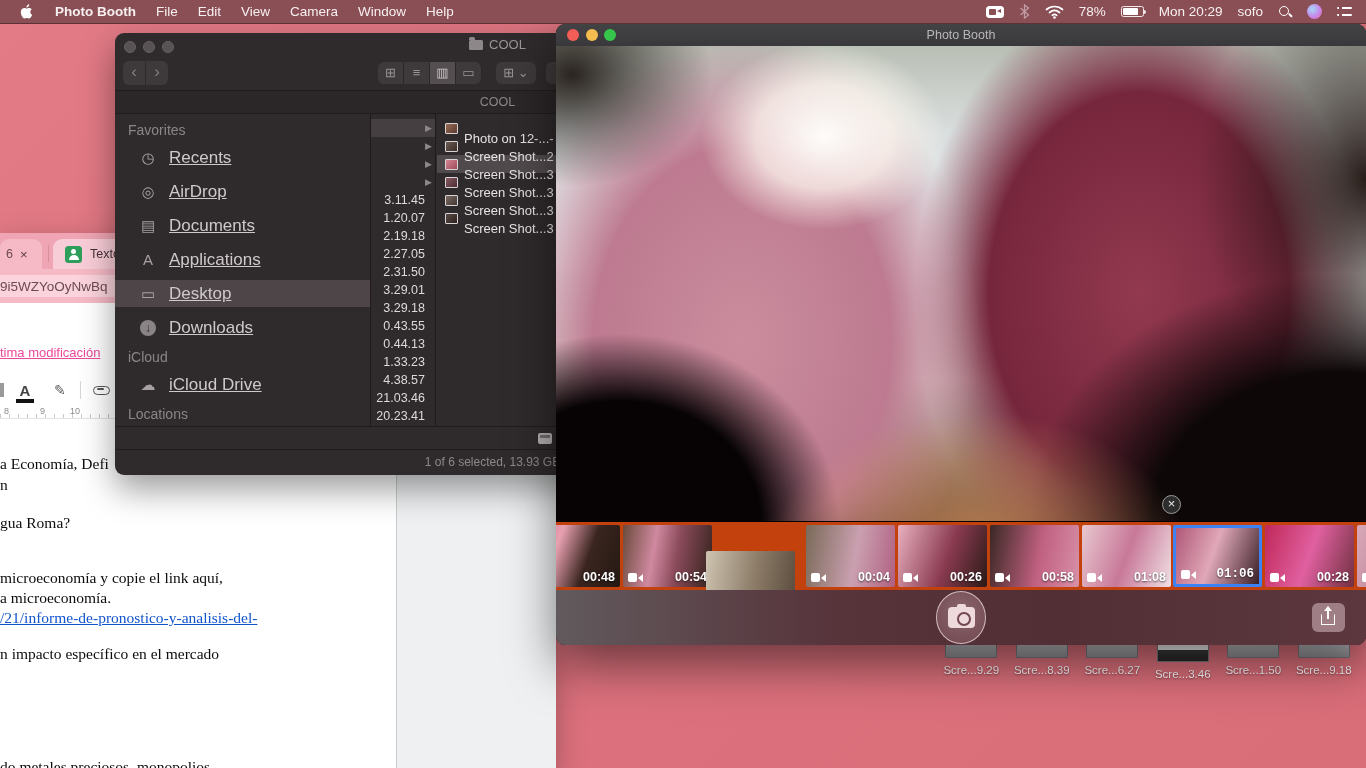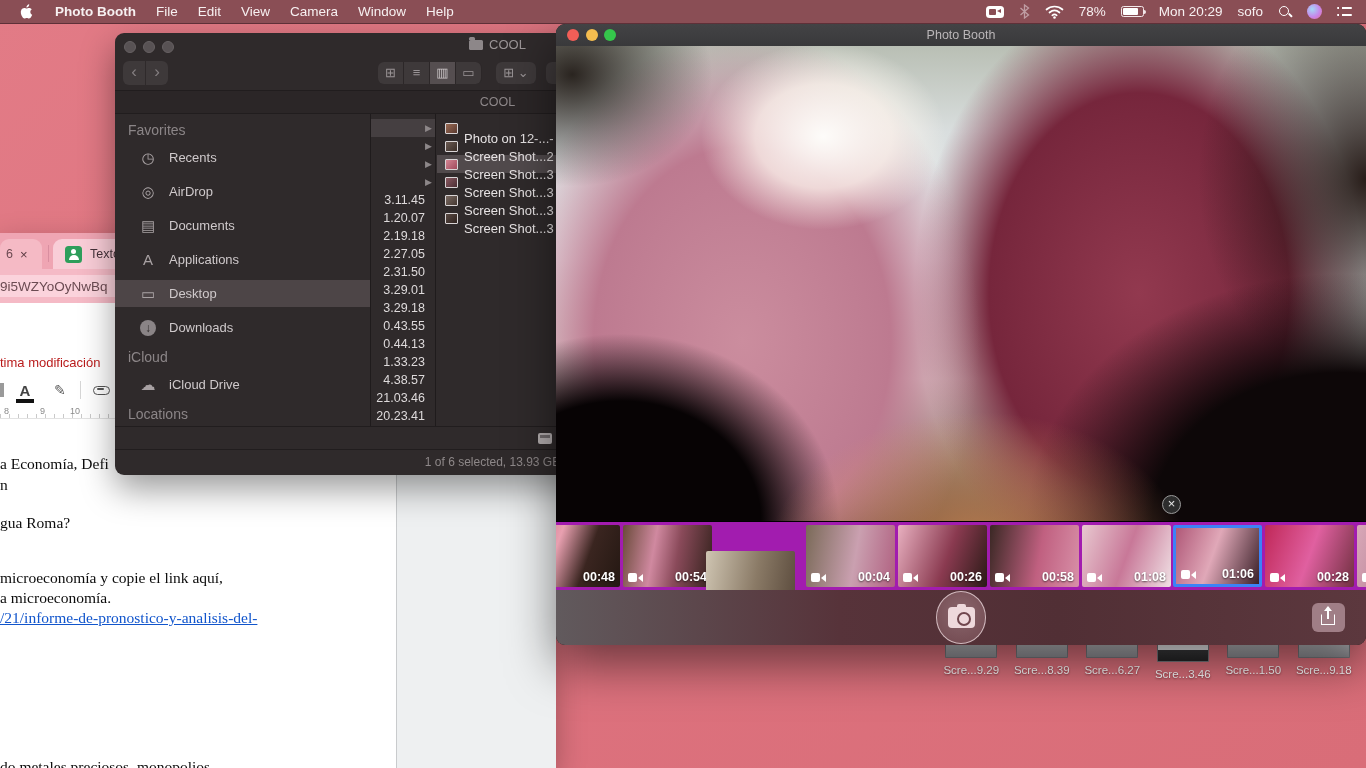--- a/index.html
+++ b/index.html
@@ -44,21 +44,21 @@
   .tab-frag { position:absolute; left:0; top:6px; width:42px; height:30px; background:#f5bac5; border-radius:9px 9px 0 0; display:flex; align-items:center; gap:7px; padding-left:6px; color:#6d4a52; font-size:12.5px; }
   .tab-frag .x { font-size:13px; color:#5d3b43; }
   .tab-divider { position:absolute; left:48px; top:12px; width:1px; height:17px; background:#d98ea0; }
   .tab-active { position:absolute; left:53px; top:6px; width:290px; height:30px; background:#f9cdd7; border-radius:9px 9px 0 0; display:flex; align-items:center; gap:8px; padding-left:12px; color:#46323a; font-size:12.5px; }
   .cls-icon { width:17px; height:17px; background:#2e9e5b; border-radius:3.5px; position:relative; }
   .cls-icon:before { content:""; position:absolute; left:6px; top:3.5px; width:5px; height:5px; border-radius:50%; background:#fff; }
   .cls-icon:after { content:""; position:absolute; left:3.5px; top:9px; width:10px; height:5px; border-radius:5px 5px 0 0; background:#fff; }
   .urlbar { position:absolute; left:0; top:36px; width:100%; height:34px; background:#f5bac6; }
   .urlfield { position:absolute; left:0; top:6px; width:342px; height:22px; background:#fbd3dc; border-radius:0 11px 11px 0; display:flex; align-items:center; color:#6b4b52; font-size:13.5px; }
   .docs-ui { position:absolute; left:0; top:70px; width:100%; height:116px; background:#fff; }
-  .lastmod { position:absolute; left:0; top:52px; color:#b91c1c; font-size:13px; }
+  .lastmod { position:absolute; left:0; top:42px; color:#ec4899; font-size:13px; text-decoration:underline; }
   .dtoolbar { position:absolute; left:0; top:72px; width:100%; height:30px; display:flex; align-items:center; }
   .tool-frag { width:4px; height:14px; background:#9a9a9a; margin-right:10px; }
   .tool-A { position:relative; font-size:15px; color:#444; width:22px; text-align:center; font-weight:bold; }
   .tool-A:after { content:""; position:absolute; left:2px; bottom:-4px; width:18px; height:3.5px; background:#111; }
   .tool-brush { font-size:14px; color:#555; margin-left:18px; transform:rotate(0deg); }
   .tool-sep { width:1px; height:18px; background:#d6d6d6; margin:0 12px 0 14px; }
   .tool-link { width:17px; height:9px; border:1.8px solid #555; border-radius:5px; position:relative; }
   .tool-link:before { content:""; position:absolute; left:3px; top:1.7px; width:7px; height:2px; background:#555; border-radius:1px; }
   .ruler { position:absolute; left:0; top:102px; width:100%; height:14px; background:#fff; border-bottom:1px solid #e2e2e2;
     background-image:repeating-linear-gradient(90deg, #c9c9c9 0 1px, rgba(0,0,0,0) 1px 9px);
@@ -89,21 +89,21 @@
   .seg i:last-child { border-radius:0 6px 6px 0; }
   .seg i.on { background:#554e50; color:#c9c3c5; }
   .seg-views { left:263px; } .seg-views i { border-right:1px solid #2c2728; }
   .seg-group { left:381px; }
   .seg-extra { left:431px; }
   .f-header { position:absolute; left:0; top:57px; width:100%; height:24px; background:#2b2627; border-top:1px solid #211d1e; border-bottom:1px solid #211d1e; text-align:center; line-height:22px; color:#8d8789; font-size:12.5px; }
   .f-sidebar { position:absolute; left:0; top:81px; width:255px; height:312px; overflow:hidden; }
   .sb-label { margin:8px 0 6px 13px; font-size:14px; color:#8b8587; }
   .sb-row { height:27px; margin-bottom:7px; display:flex; align-items:center; padding-left:22px; gap:10px; }
   .sb-row .glyph { width:22px; text-align:center; font-size:15px; color:#a8a1a3; font-style:normal; }
-  .sb-row .lbl { font-size:13px; color:#cfc9cb; }
+  .sb-row .lbl { font-size:17px; color:#cfc9cb;text-decoration:underline; }
   .sb-fav .sb-row:nth-of-type(5) { background:#4d4547; }
   .sb-fav .sb-row:nth-of-type(6) .glyph { background:#8a8486; color:#2f2a2b; border-radius:50%; width:16px; height:16px; line-height:16px; font-size:12px; margin:0 3px; }
   .f-col1 { position:absolute; left:255px; top:81px; width:66px; height:312px; border-left:1px solid #1f1b1c; border-right:1px solid #1f1b1c; padding-top:5px; overflow:hidden; }
   .c1row { height:18px; position:relative; }
   .c1row .arr { position:absolute; right:3px; top:4px; font-size:9px; color:#8d8789; }
   .c1rows-folders .c1row:nth-of-type(1) { background:#453f41; }
   .c1row .t { display:block; text-align:right; padding-right:10px; font-size:12.5px; color:#dedadb; line-height:18px; overflow:hidden; white-space:nowrap; }
   .f-col2 { position:absolute; left:322px; top:81px; width:443px; height:312px; padding-top:5px; overflow:hidden; }
   .c2row { height:18px; display:flex; align-items:center; gap:6px; padding-left:8px; }
   .c2row:nth-of-type(3) { background:#514a4c; }
@@ -134,30 +134,30 @@
     background:
       radial-gradient(170px 130px at 33% 19%, rgba(255,255,252,.97) 0%, rgba(255,248,240,.75) 40%, rgba(255,248,240,0) 72%),
       radial-gradient(300px 210px at 52% 108%, rgba(222,150,96,.9) 0%, rgba(222,150,96,0) 70%),
       radial-gradient(280px 240px at 8% 100%, #070304 0%, #070304 50%, rgba(7,3,4,0) 78%),
       radial-gradient(420px 330px at 97% 100%, #0d0708 0%, #0d0708 45%, rgba(13,7,8,0) 75%),
       radial-gradient(240px 300px at 100% 28%, rgba(30,18,14,.95) 0%, rgba(30,18,14,0) 70%),
       radial-gradient(200px 160px at 2% 6%, rgba(25,18,14,.9), rgba(25,18,14,0) 70%),
       radial-gradient(330px 430px at 23% 62%, #cb8d9e 0%, #bd7a90 45%, rgba(176,105,125,0) 72%),
       radial-gradient(300px 400px at 72% 52%, #92394f 0%, #76263c 50%, rgba(110,35,55,0) 75%),
       linear-gradient(180deg, #b9bfb4 0%, #d9dede 18%, #edeff1 45%, #e4e0da 70%, #8a7668 88%, #3c2e26 100%); }
-  .pb-strip { position:absolute; left:0; top:497px; width:100%; height:69px; background:#a21caf; border-top:1px solid #000; }
+  .pb-strip { position:absolute; left:0; top:497px; width:100%; height:69px; background:#c2410c; border-top:1px solid #000; }
   .thumb { position:absolute; top:3px; width:89px; height:62px; border-radius:2px; }
   .thumb:nth-of-type(1){ left:-25px; background:linear-gradient(110deg,#d06a8a 0%,#e8a0b0 30%,#3a2520 62%,#241812 100%);}
   .thumb:nth-of-type(2){ left:67px;  background:linear-gradient(100deg,#6a4a3a 0%,#d089a0 35%,#8a4a5a 60%,#33221c 100%);}
   .thumb:nth-of-type(3){ left:150px; background:linear-gradient(100deg,#cfc5b2 0%,#8a7a66 55%,#5a4a3c 100%);margin-top:26px;}
   .thumb:nth-of-type(4){ left:250px; background:linear-gradient(100deg,#7a6a58 0%,#caa0b0 55%,#b06080 100%);}
   .thumb:nth-of-type(5){ left:342px; background:linear-gradient(110deg,#e8b0c0 0%,#8a3a50 55%,#2a1a16 100%);}
   .thumb:nth-of-type(6){ left:434px; background:linear-gradient(100deg,#3a2824 0%,#c06080 55%,#d890a8 100%);}
   .thumb:nth-of-type(7){ left:526px; background:linear-gradient(110deg,#e8c8d0 0%,#c87898 50%,#f0e0e4 100%);}
-  .thumb:nth-of-type(8){ left:617px; background:linear-gradient(110deg,#b05878 0%,#e0a8b8 45%,#3a2028 100%); border:3px solid #3c82f7; }
+  .thumb:nth-of-type(8){ left:617px; background:linear-gradient(110deg,#b05878 0%,#e0a8b8 45%,#3a2028 100%); border:3px solid #3c82f7;font-family:Liberation Mono, monospace; }
   .thumb:nth-of-type(9){ left:709px; background:linear-gradient(110deg,#c02858 0%,#e060a0 50%,#703040 100%);}
   .thumb:nth-of-type(10){ left:801px; background:linear-gradient(110deg,#d8a8b8 0%,#a06078 100%);}
   .thumb .dur { position:absolute; right:5px; bottom:3px; color:#fff; font-size:12.5px; font-weight:bold; text-shadow:0 1px 2px rgba(0,0,0,.6); }
   .camb { position:absolute; left:5px; bottom:5px; width:16px; height:9px; }
   .camb:before { content:""; position:absolute; left:0; top:0; width:9px; height:9px; background:#fff; border-radius:2px; }
   .camb:after { content:""; position:absolute; left:10px; top:0.5px; border-top:4px solid transparent; border-bottom:4px solid transparent; border-right:5.5px solid #fff; }
   .pb-close { position:absolute; left:606px; top:471px; width:19px; height:19px; border-radius:50%; background:#2d2d2d; border:1.5px solid #9a9a9a; color:#e8e8e8; font-size:13px; line-height:16px; text-align:center; z-index:5; }
   .pb-bottom { position:absolute; left:0; top:566px; width:100%; height:55px;
     background:linear-gradient(90deg,#615a5d 0%,#57333a 35%,#512f35 62%,#5c383e 100%); }
   .pb-capture { position:absolute; left:380px; top:1px; width:50px; height:53px; border-radius:50%; border:1.5px solid rgba(240,222,225,.75);
@@ -261,20 +261,21 @@
       <span style="left:70px">10</span>
     </div>
   </div>
   <div class="page"></div>
   <div class="dline" style="top:222px">a Economía, Defi</div>
   <div class="dline" style="top:243px">n</div>
   <div class="dline" style="top:281px">gua Roma?</div>
   <div class="dline" style="top:336px">microeconomía y copie el link aquí,</div>
   <div class="dline" style="top:356px">a microeconomía.</div>
   <div class="dline link" style="top:376px">/21/informe-de-pronostico-y-analisis-del-</div>
+  <div class="dline" style="top:412px">n impacto específico en el mercado</div>
   <div class="dline" style="top:525px">do metales preciosos, monopolios</div>
 </div>
 
 <div class="finder">
   <div class="f-titlebar">
     <div class="f-lights">
         <i></i>
         <i></i>
         <i></i>
       </div>

